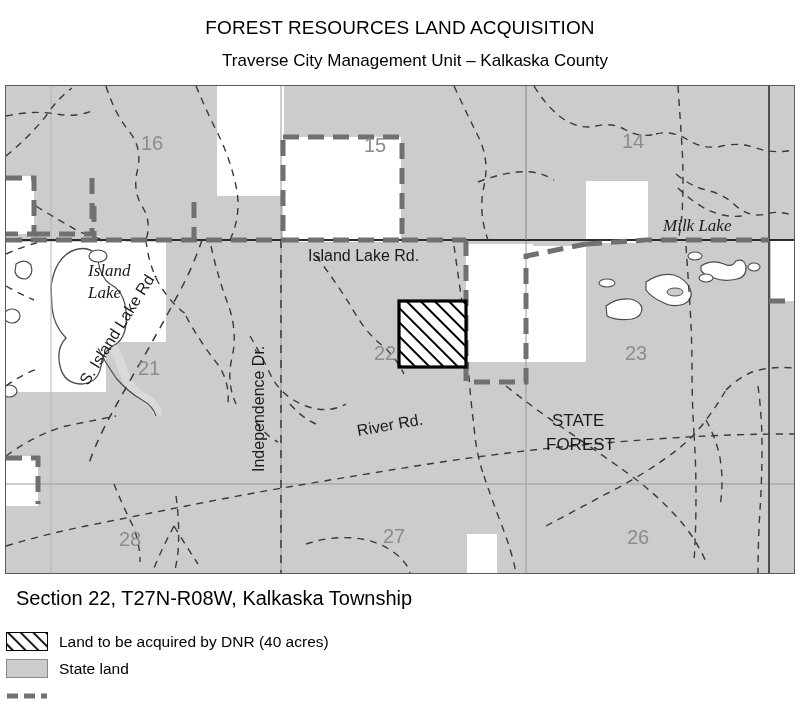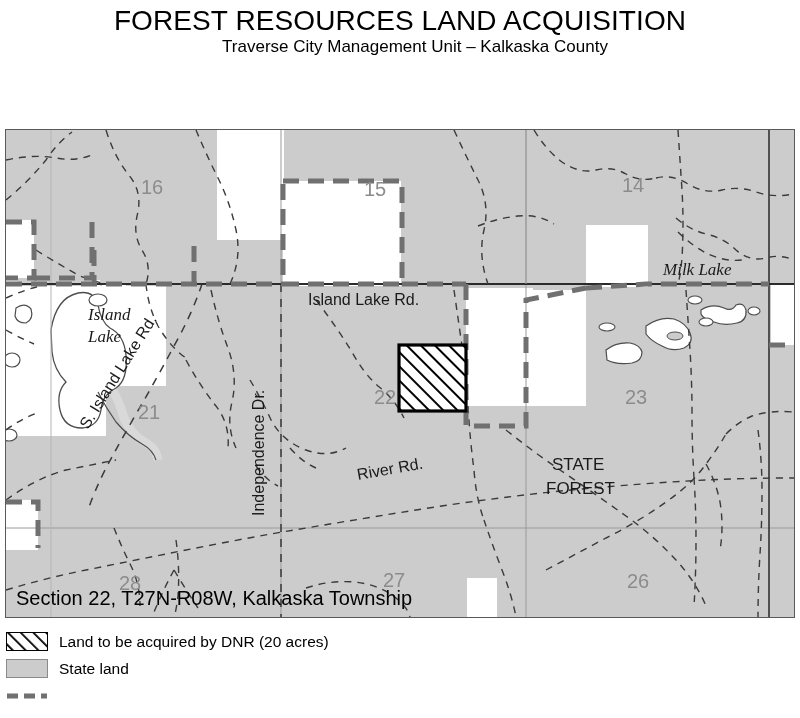--- a/index.html
+++ b/index.html
@@ -16,25 +16,25 @@
     position: relative;
   }
 
   
   #title-block {
     width: 800px;
     padding-top: 6px;
     text-align: center;
   }
   #main-title {
-    font-size: 28px;
+    font-size: 19px;
     font-weight: normal;
     letter-spacing: 0.1px;
     line-height: 28px;
-    margin: 1px;
+    margin: 8px;
   }
   #subtitle-1 {
     font-size: 17px;
     line-height: 22px;
     margin: 0;
     padding-left: 30px;
   }
   #subtitle-2 {
     font-size: 17px;
     line-height: 22px;
@@ -45,21 +45,20 @@
   #map-frame {
     position: absolute;
     left: 5px;
     top: 85px;
     width: 790px;
     height: 489px;
     border: 1px solid #5a5a5a;
     box-sizing: border-box;
     background: #ffffff;
     overflow: hidden;
-    margin-top: 44px;
   }
   #map-svg {
     display: block;
     width: 788px;
     height: 487px;
   }
 
   
   #section-caption {
     position: absolute;
@@ -302,21 +301,21 @@
 
 <div id="section-caption">Section 22, T27N-R08W, Kalkaska Township</div>
 
 <div id="legend">
   <div class="legend-row">
     <span class="legend-swatch swatch-hatch">
       <svg width="40" height="17" viewBox="0 0 40 17" style="display:block">
         <rect width="40" height="17" fill="url(#legendHatch)"></rect>
       </svg>
     </span>
-    <span class="legend-label">Land to be acquired by DNR (20 acres)</span>
+    <span class="legend-label">Land to be acquired by DNR (40 acres)</span>
   </div>
   <div class="legend-row">
     <span class="legend-swatch swatch-state"></span>
     <span class="legend-label">State land</span>
   </div>
   <div class="legend-row">
     <span class="legend-swatch swatch-dash">
       <svg width="42" height="19" viewBox="0 0 42 19" style="display:block">
         <line x1="1" y1="10" x2="41" y2="10" stroke="#707070" stroke-width="5" stroke-dasharray="11 6" stroke-linecap="butt"></line>
       </svg>

